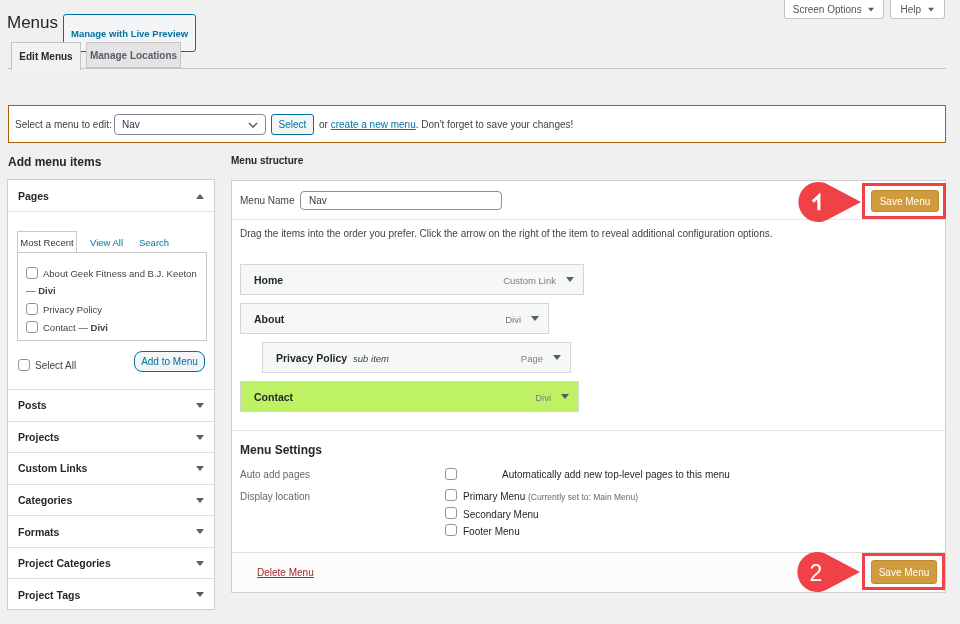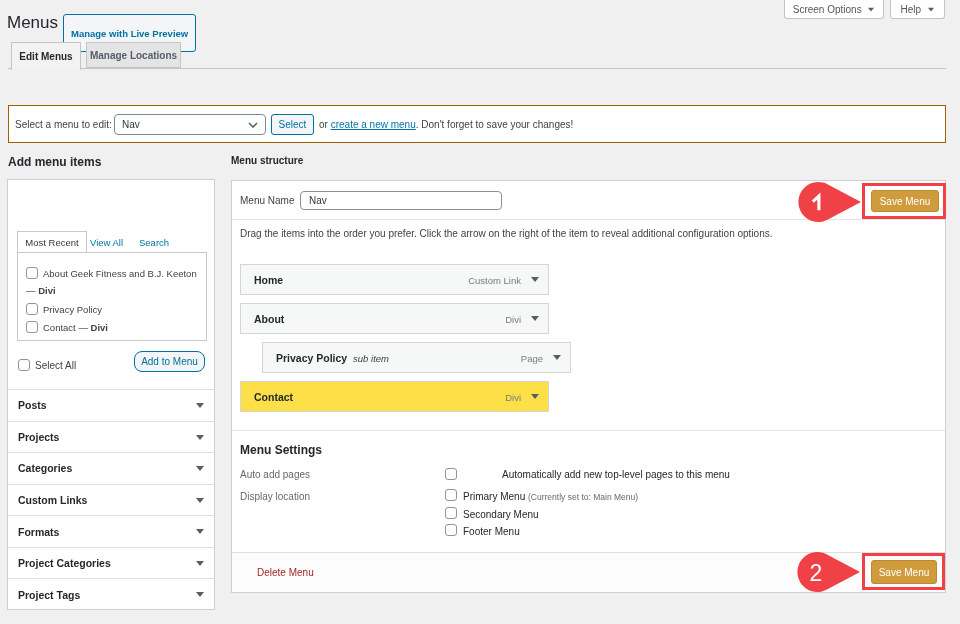--- a/index.html
+++ b/index.html
@@ -38,22 +38,26 @@
       </svg>
   </div>
   <div class="abs btn2" style="left:262px; top:8px; width:43px; height:21px;">Select</div>
   <div class="abs flexc" style="left:310px; top:0; height:36px; color:#3c434a;">or&nbsp;<a class="link">create a new menu</a>. Don't forget to save your changes!</div>
 </div>
 
 <div class="abs" style="left:8px; top:155px; font-size:12px; font-weight:700; color:#23282d;">Add menu items</div>
 
 <div class="abs" style="left:7px; top:179px; width:208px; height:431px; background:#fff; border:1px solid #ccd0d4;">
 
+  <div class="abs flexc" style="left:0; top:0; width:206px; height:32px; border-bottom:1px solid #e4e4e4;">
+    <span style="margin-left:10px; font-weight:700; font-size:10.5px; color:#23282d;">Pages</span>
+    <span class="tri-u abs" style="right:10px; top:14px;"></span>
+  </div>
 
-  <div class="abs flexc" style="left:9px; top:51px; width:70px; height:21px; background:#fff; border:1px solid #c9c9ca; border-bottom:none; justify-content:center; z-index:2; color:#32373c; font-size:9.5px;">Most Recent</div>
+  <div class="abs flexc" style="left:9px; top:51px; width:60px; height:21px; background:#fff; border:1px solid #c9c9ca; border-bottom:none; justify-content:center; z-index:2; color:#32373c; font-size:9.5px;">Most Recent</div>
   <div class="abs blue" style="left:82px; top:57px; font-size:9.5px;">View All</div>
   <div class="abs blue" style="left:131px; top:57px; font-size:9.5px;">Search</div>
 
   <div class="abs" style="left:9px; top:72px; width:190px; height:89px; border:1px solid #c9c9ca; background:#fff; font-size:9.5px;">
     <span class="chk abs" style="left:8px; top:14px;"></span>
     <div class="abs" style="left:25px; top:15px; color:#3c434a;">About Geek Fitness and B.J. Keeton</div>
     <div class="abs" style="left:8px; top:32px; color:#3c434a;">— <b>Divi</b></div>
     <span class="chk abs" style="left:8px; top:50px;"></span>
     <div class="abs" style="left:25px; top:51px; color:#3c434a;">Privacy Policy</div>
     <span class="chk abs" style="left:8px; top:68px;"></span>
@@ -67,25 +71,25 @@
   <div class="abs" style="left:0; top:209px; width:206px; height:221px; display:flex; flex-direction:column;">
     <div class="acc">
         <b>Posts</b>
         <i class="tri-d"></i>
       </div>
     <div class="acc">
         <b>Projects</b>
         <i class="tri-d"></i>
       </div>
     <div class="acc">
-        <b>Categories</b>
+        <b>Custom Links</b>
         <i class="tri-d"></i>
       </div>
     <div class="acc">
-        <b>Custom Links</b>
+        <b>Categories</b>
         <i class="tri-d"></i>
       </div>
     <div class="acc">
         <b>Formats</b>
         <i class="tri-d"></i>
       </div>
     <div class="acc">
         <b>Project Categories</b>
         <i class="tri-d"></i>
       </div>
@@ -101,57 +105,57 @@
 <div class="abs" style="left:231px; top:180px; width:715px; height:413px; background:#fff; border:1px solid #ccd0d4;">
 
   <div class="abs" style="left:0; top:38px; width:713px; height:1px; background:#e5e5e5;"></div>
   <div class="abs flexc" style="left:8px; top:0; height:38px;">Menu Name</div>
   <div class="abs" style="left:68px; top:10px; width:202px; height:19px; border:1px solid #8c8f94; border-radius:4px; background:#fff;">
     <span class="abs" style="left:8px; top:3px; color:#32373c;">Nav</span>
   </div>
 
   <div class="abs" style="left:8px; top:47px; width:690px; color:#3c434a;">Drag the items into the order you prefer. Click the arrow on the right of the item to reveal additional configuration options.</div>
 
-  <div class="abs" style="left:8px; top:83px; width:309px; height:31px; background:#f6f7f7; border:1px solid #d5d5d5;">
+  <div class="abs" style="left:8px; top:83px; width:344px; height:31px; background:#f6f7f7; border:1px solid #d5d5d5;">
     <span class="abs" style="left:13px; top:9px; font-weight:700; font-size:10.5px; color:#23282d;">Home</span>
     <span class="abs" style="right:27px; top:10px; color:#787c82; font-size:9.5px;">Custom Link</span>
     <span class="tri-d abs" style="right:9px; top:12px;"></span>
   </div>
   <div class="abs" style="left:8px; top:122px; width:309px; height:31px; background:#f6f7f7; border:1px solid #d5d5d5;">
     <span class="abs" style="left:13px; top:9px; font-weight:700; font-size:10.5px; color:#23282d;">About</span>
     <span class="abs" style="right:27px; top:10px; color:#787c82; font-size:9.5px;">Divi</span>
     <span class="tri-d abs" style="right:9px; top:12px;"></span>
   </div>
   <div class="abs" style="left:30px; top:161px; width:309px; height:31px; background:#f6f7f7; border:1px solid #d5d5d5;">
     <span class="abs" style="left:13px; top:9px; font-size:10.5px; color:#23282d;"><b>Privacy Policy</b>&nbsp; <i style="font-size:9.5px; color:#3c434a; font-weight:400;">sub item</i></span>
     <span class="abs" style="right:27px; top:10px; color:#787c82; font-size:9.5px;">Page</span>
     <span class="tri-d abs" style="right:9px; top:12px;"></span>
   </div>
-  <div class="abs" style="left:8px; top:200px; width:309px; height:31px; background:#fde047; border:1px solid #d5d5d5;">
+  <div class="abs" style="left:8px; top:200px; width:339px; height:31px; background:#bef264; border:1px solid #d5d5d5;">
     <span class="abs" style="left:13px; top:9px; font-weight:700; font-size:10.5px; color:#23282d;">Contact</span>
     <span class="abs" style="right:27px; top:10px; color:#787c82; font-size:9.5px;">Divi</span>
     <span class="tri-d abs" style="right:9px; top:12px;"></span>
   </div>
 
   <div class="abs" style="left:0; top:249px; width:713px; height:1px; background:#e5e5e5;"></div>
   <div class="abs" style="left:8px; top:262px; font-weight:700; font-size:12px; color:#23282d;">Menu Settings</div>
   <div class="abs" style="left:8px; top:288px; color:#646970;">Auto add pages</div>
   <span class="chk abs" style="left:213px; top:287px;"></span>
   <div class="abs" style="left:231px; top:288px; color:#23282d;margin-left:39px;">Automatically add new top-level pages to this menu</div>
 
   <div class="abs" style="left:8px; top:310px; color:#646970;">Display location</div>
   <span class="chk abs" style="left:213px; top:308px;"></span>
   <div class="abs" style="left:231px; top:310px; color:#23282d;text-align:center;">Primary Menu <span style="color:#646970; font-size:8.5px;">(Currently set to: Main Menu)</span></div>
   <span class="chk abs" style="left:213px; top:326px;"></span>
   <div class="abs" style="left:231px; top:328px; color:#23282d;">Secondary Menu</div>
   <span class="chk abs" style="left:213px; top:343px;"></span>
   <div class="abs" style="left:231px; top:345px; color:#23282d;">Footer Menu</div>
 
   <div class="abs" style="left:0; top:371px; width:713px; height:40px; background:#fcfcfc; border-top:1px solid #dfdfdf;"></div>
-  <div class="abs" style="left:8px; top:386px;"><a style="color:#a02828; padding-left:17px;">Delete Menu</a></div>
+  <div class="abs" style="left:8px; top:386px;"><a style="color:#a02828; text-decoration:underline;padding-left:17px;">Delete Menu</a></div>
 </div>
 
 <div class="abs" style="left:862px; top:183px; width:84px; height:36px; border:3px solid #ef4146;"></div>
 <div class="abs flexc" style="left:871px; top:190px; width:68px; height:22px; background:#d09b3d; border:1px solid #bd8a30; border-radius:3px; color:#fff; justify-content:center;">Save Menu</div>
 <svg class="abs" style="left:798px; top:181px;" width="64" height="42" viewBox="0 0 64 42">
   <path d="M63 21 L29.9 3.4 A20 20 0 1 0 29.9 38.6 Z" fill="#ef4146"></path>
   <path d="M14.8 20.6 L20.9 15 L20.9 29.3" fill="none" stroke="#fff" stroke-width="3.1"></path>
 </svg>
 
 <div class="abs" style="left:862px; top:553px; width:83px; height:37px; border:3px solid #ef4146;"></div>

